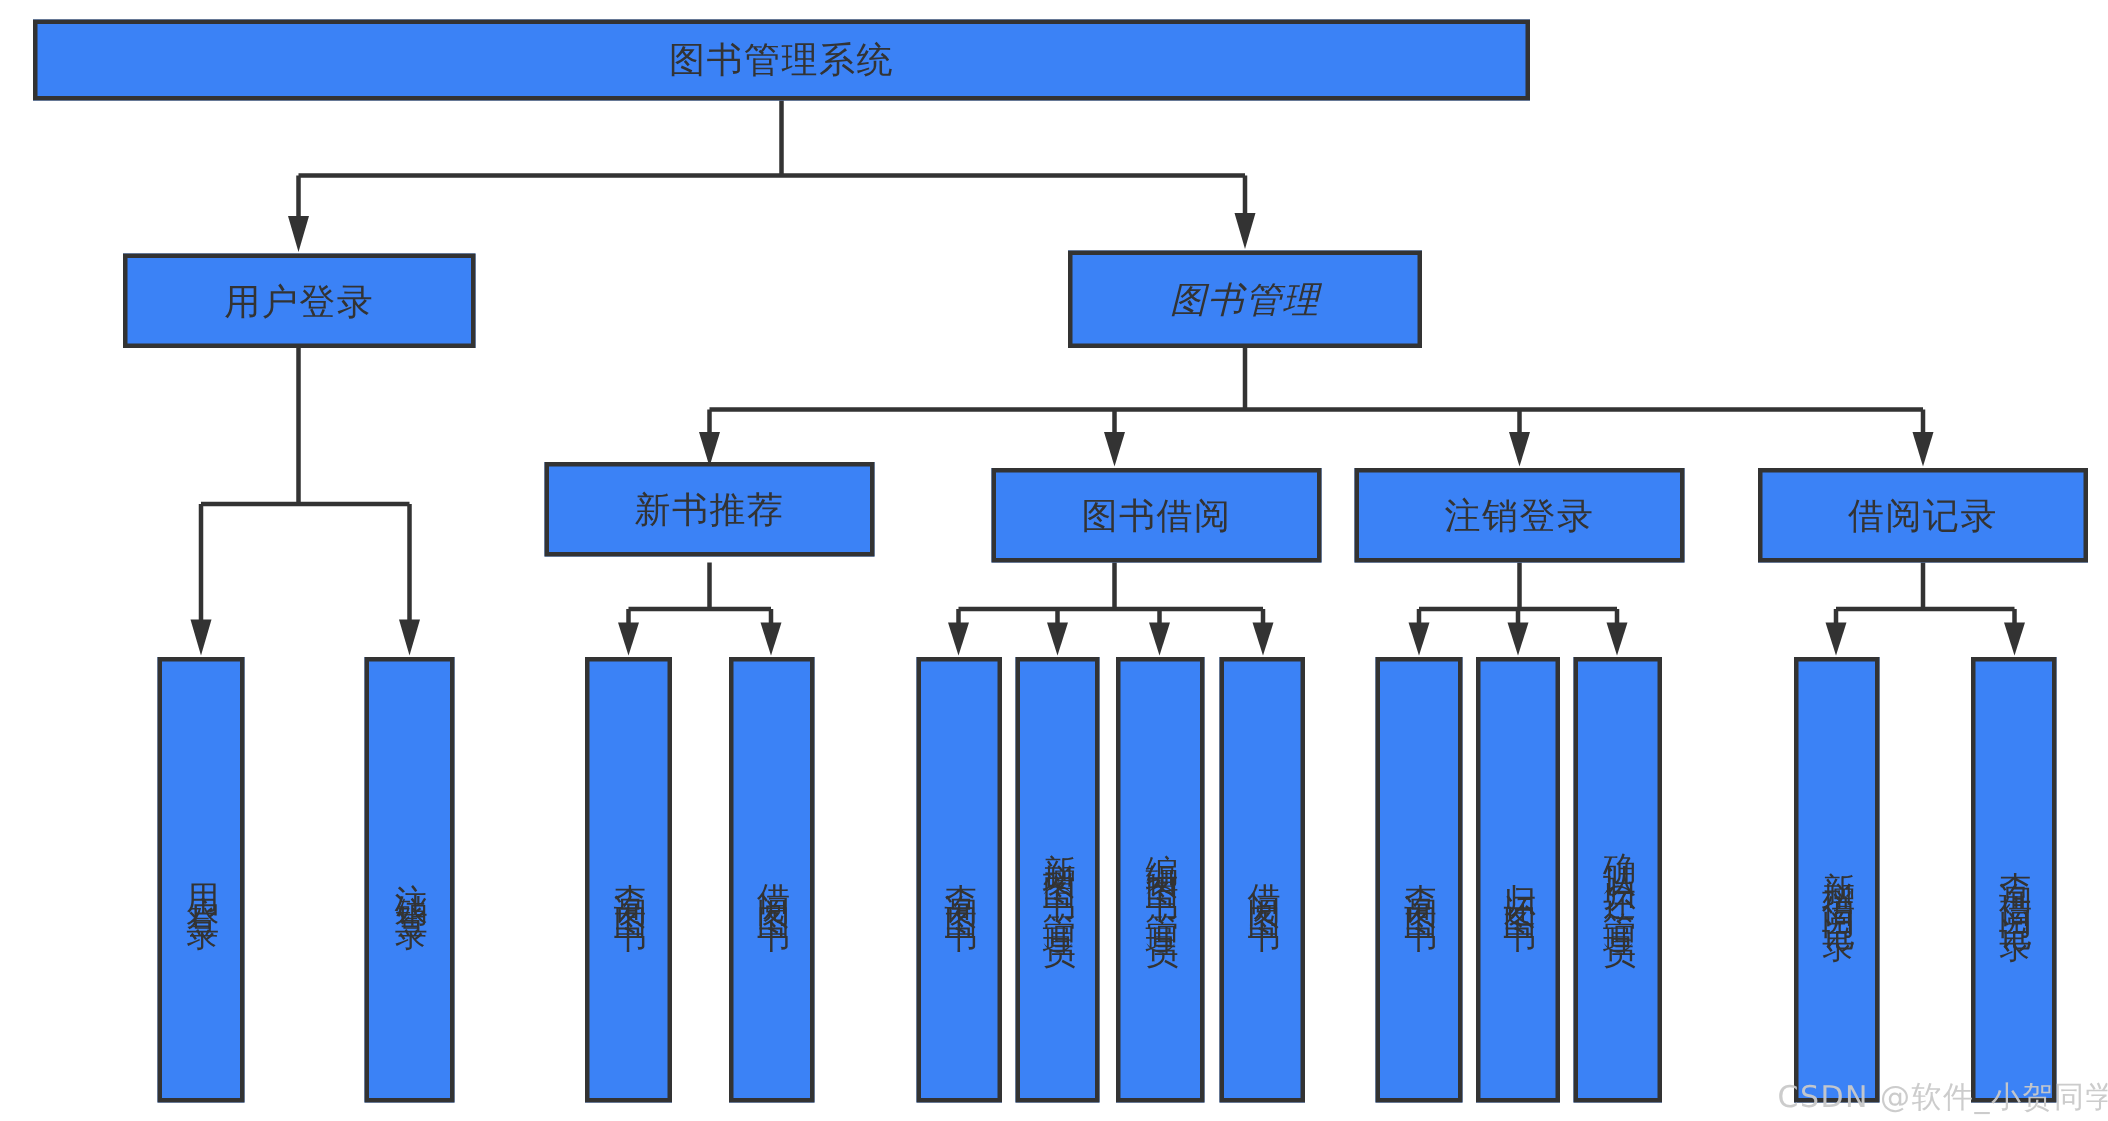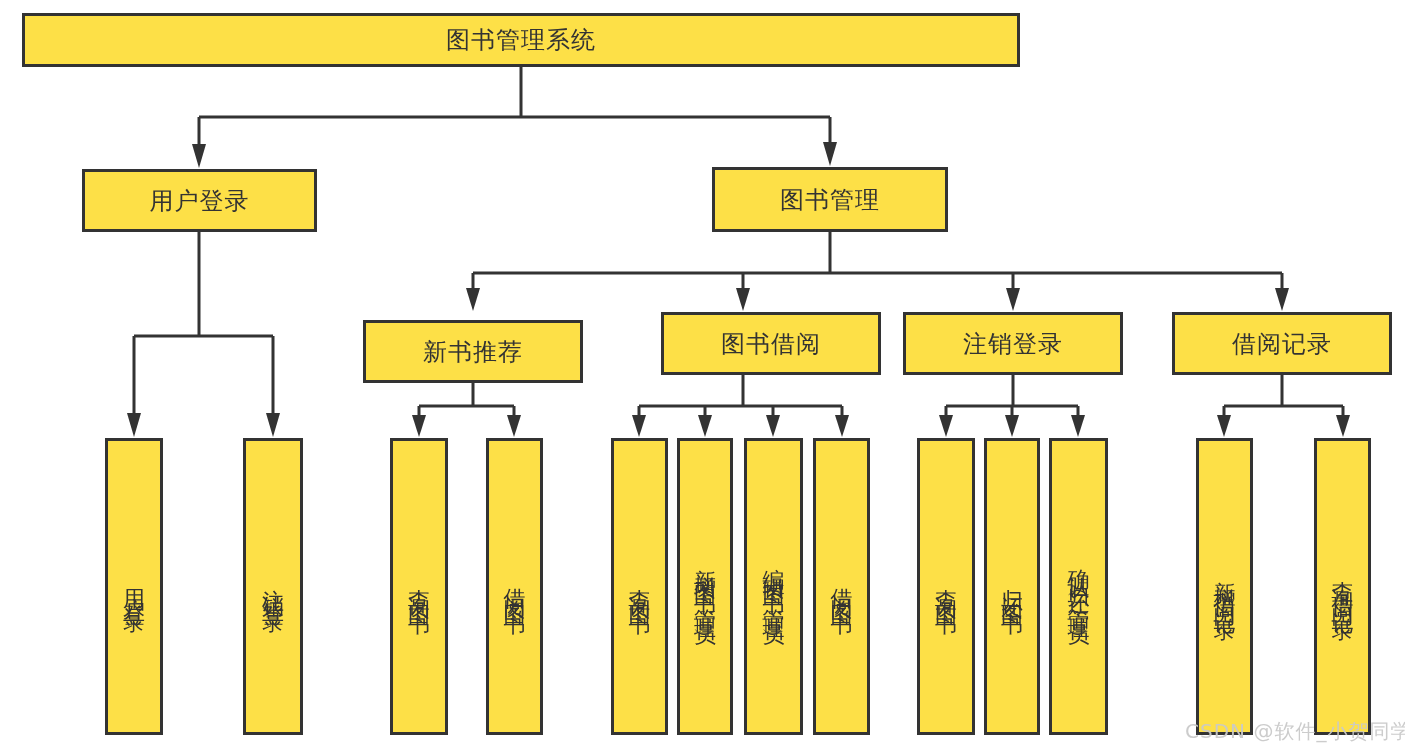--- a/index.html
+++ b/index.html
@@ -11,21 +11,21 @@
     overflow: hidden;
   }
   #stage { position: absolute; left: 0; top: 0; width: 1405px; height: 747px; }
   svg.connectors { position: absolute; left: 0; top: 0; pointer-events: none; }
   svg.connectors path { stroke: #333333; stroke-width: 3; fill: none; }
   svg.connectors polygon { fill: #333333; stroke: none; }
   .node {
     position: absolute;
     box-sizing: border-box;
     border: 3px solid #333333;
-    background: #fde047;
+    background: #3b82f6;
     display: flex;
     align-items: center;
     justify-content: center;
     color: #333333;
     font-size: 24px;
     letter-spacing: 1px;
     line-height: 1;
   }
   .leaf { font-size: 22px; letter-spacing: 0; }
   .leaf .vtext {
@@ -100,25 +100,25 @@
     </g>
   </svg>
 
   <div class="node" style="left:22px; top:13px; width:998px; height:54px;">
     <span>图书管理系统</span>
   </div>
 
   <div class="node" style="left:82px; top:169px; width:235px; height:63px;">
     <span>用户登录</span>
   </div>
-  <div class="node" style="left:712px; top:167px; width:236px; height:65px;">
+  <div class="node" style="left:712px; top:167px; width:236px; height:65px;font-style:italic;">
     <span>图书管理</span>
   </div>
 
-  <div class="node" style="left:363px; top:320px; width:220px; height:63px;">
+  <div class="node" style="left:363px; top:308px; width:220px; height:63px;">
     <span>新书推荐</span>
   </div>
   <div class="node" style="left:633px; top:312px; width:220px; height:63px;margin-left:28px;">
     <span>图书借阅</span>
   </div>
   <div class="node" style="left:903px; top:312px; width:220px; height:63px;">
     <span>注销登录</span>
   </div>
   <div class="node" style="left:1172px; top:312px; width:220px; height:63px;">
     <span>借阅记录</span>

